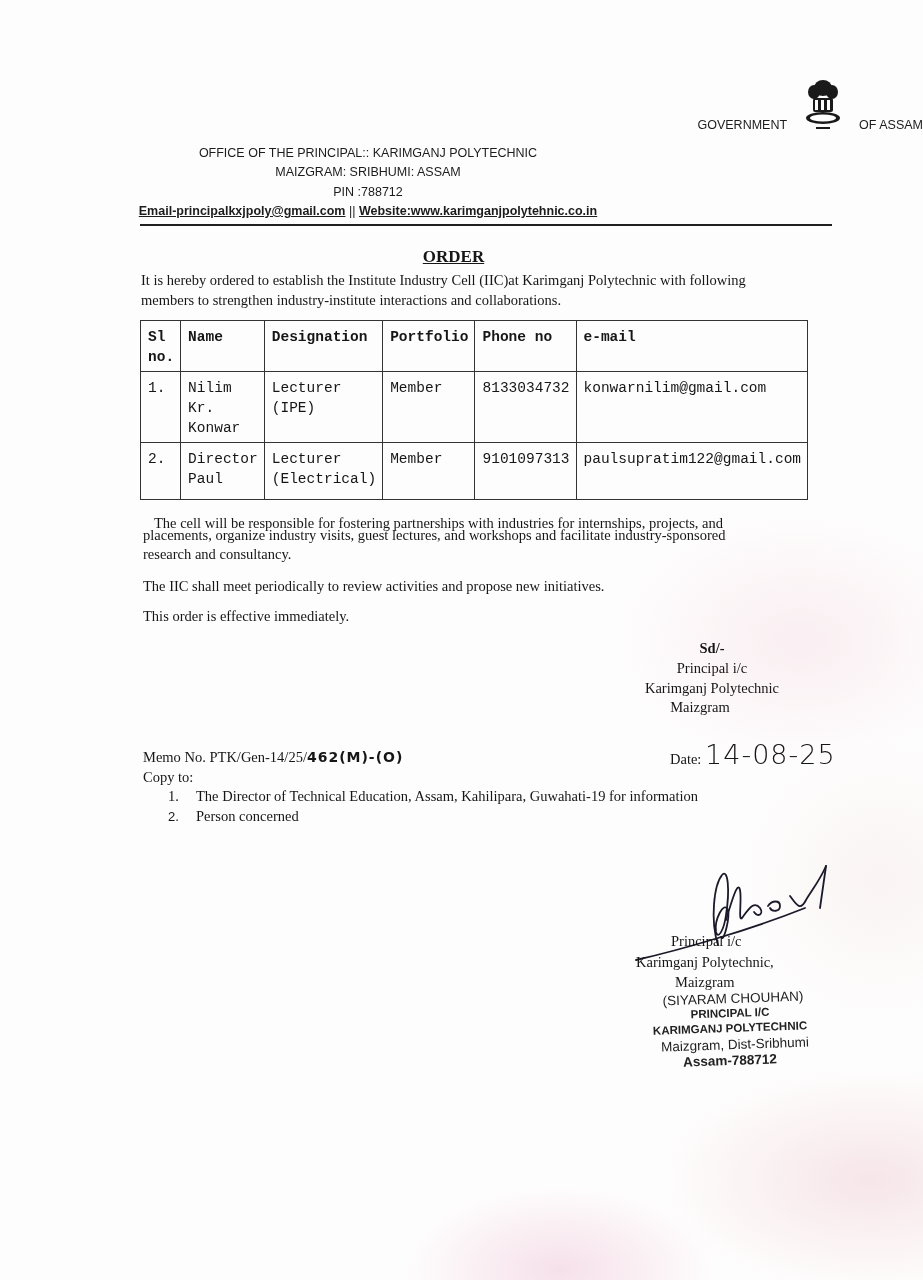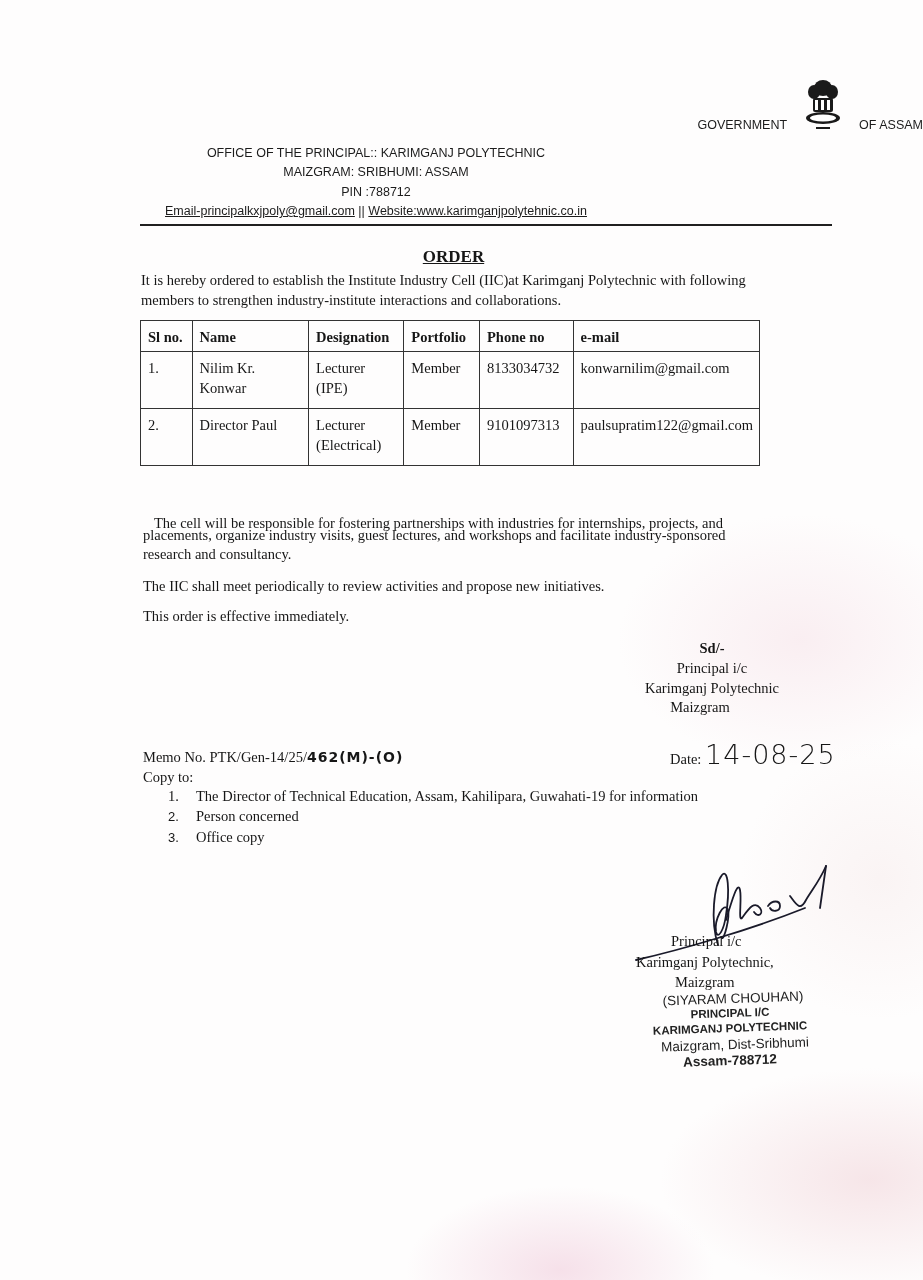--- a/index.html
+++ b/index.html
@@ -12,31 +12,31 @@
   .paper-bg {
     position: absolute; inset: 0; pointer-events: none;
     background:
       radial-gradient(ellipse 260px 180px at 800px 640px, rgba(246,226,232,0.55), rgba(255,255,255,0) 70%),
       radial-gradient(ellipse 300px 160px at 870px 1180px, rgba(240,210,215,0.55), rgba(255,255,255,0) 70%),
       radial-gradient(ellipse 220px 120px at 560px 1270px, rgba(240,205,220,0.6), rgba(255,255,255,0) 70%),
       radial-gradient(ellipse 200px 200px at 880px 880px, rgba(244,230,230,0.4), rgba(255,255,255,0) 70%);
   }
   .abs { position: absolute; }
   .hdr { font-family: "Liberation Sans", sans-serif; font-size: 12.5px; color: #1c1c1c; }
-  .center-col { left: 8px; width: 736px; text-align: center; }
+  .center-col { left: 0; width: 736px; text-align: center; }
   .gov-row { top: 78px; left: 0; width: 923px; display: flex; justify-content: flex-end; align-items: flex-end; gap: 15px; }
   .gov-row span.word { padding-bottom: 4px; }
   .emblem { width: 42px; height: 58px; }
   .rule { left: 140px; width: 692px; height: 2px; background: #202020; top: 224px; }
-  .link { text-decoration: underline; }
+  .link { text-decoration: underline; font-weight: bold; }
   .serif { font-family: "Liberation Serif", serif; font-size: 14.5px; line-height: 20px; }
   .order-title { top: 247px; left: 0; width: 907px; text-align: center; font-weight: bold; text-decoration: underline; font-size: 17px; }
   table.members {
     position: absolute; top: 320px; left: 140px; width: 620px;
-    border-collapse: collapse; font-family: Liberation Serif, serif; font-size: 14.5px;
+    border-collapse: collapse; font-family: Liberation Mono, monospace; font-size: 14.5px;
   }
   table.members th, table.members td {
     border: 1.3px solid #333; text-align: left; vertical-align: top; padding: 6px 6px 4px 7px; line-height: 20px;
   }
   table.members th { font-weight: bold; height: 20px; }
   table.members td { height: 46px; }
   .sig-block { left: 620px; width: 200px; text-align: center; }
   .hand { font-family: "DejaVu Sans", sans-serif; font-weight: 300; letter-spacing: 1px; }
   ol.copy { position: absolute; top: 786px; left: 158px; margin: 0; padding: 0 0 0 38px; font-size: 14.5px; line-height: 20px; }
   ol.copy li { padding-left: 0; }
@@ -141,21 +141,20 @@
 </div>
 <div class="abs serif" style="top:767px; left:143px;">Copy to:</div>
 <div class="abs serif" style="top:745px; left:670px;">
   <span>Date:</span>
   <span class="hand" style="font-size:27px;">14-08-25</span>
 </div>
 
 <ol class="copy serif" style="list-style:none; padding-left:0; left:168px;">
   <li><span style="display:inline-block;width:28px;">1.</span><span>The Director of Technical Education, Assam, Kahilipara, Guwahati-19 for information</span></li>
   <li><span style="display:inline-block;width:28px;font-family:'Liberation Sans',sans-serif;font-size:13px;">2.</span><span>Person concerned</span></li>
-  <li><span style="display:inline-block;width:28px;font-family:'Liberation Sans',sans-serif;font-size:13px;">3.</span><span>Office copy</span></li>
 </ol>
 
 <svg class="abs" style="top:860px; left:630px;" width="220" height="110" viewBox="0 0 220 110">
   <g fill="none" stroke="#1a1a2a" stroke-width="1.8" stroke-linecap="round" stroke-linejoin="round">
     <path d="M88 85 C 80 60, 84 25, 92 15 C 98 8, 100 30, 96 55 C 94 70, 88 80, 86 72 C 84 60, 94 40, 98 50 C 100 58, 94 80, 92 78"></path>
     <path d="M96 60 C 102 40, 108 20, 110 30 C 112 40, 108 62, 112 58 C 118 50, 124 40, 130 48 C 134 54, 128 58, 124 52"></path>
     <path d="M138 46 C 142 40, 150 40, 150 46 C 150 52, 142 52, 140 48"></path>
     <path d="M160 36 C 166 44, 170 52, 176 40 C 182 30, 190 20, 196 6"></path>
     <path d="M196 6 C 194 20, 192 34, 190 48"></path>
     <path d="M6 100 C 50 90, 120 70, 175 48"></path>

